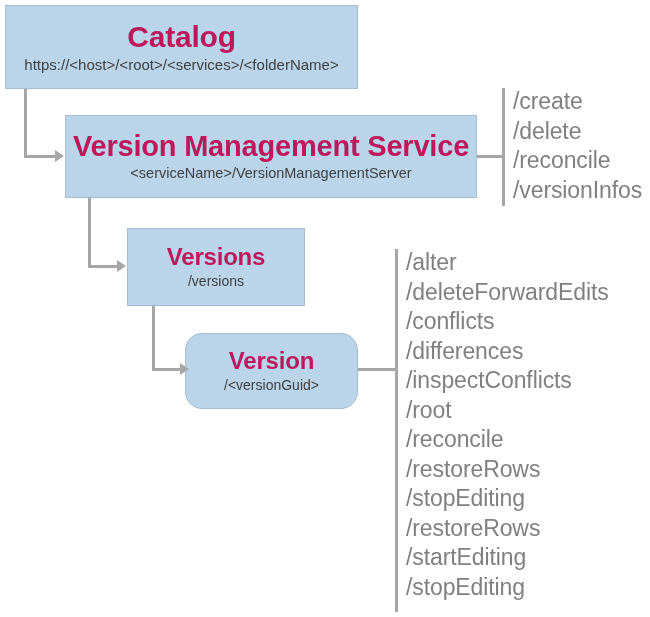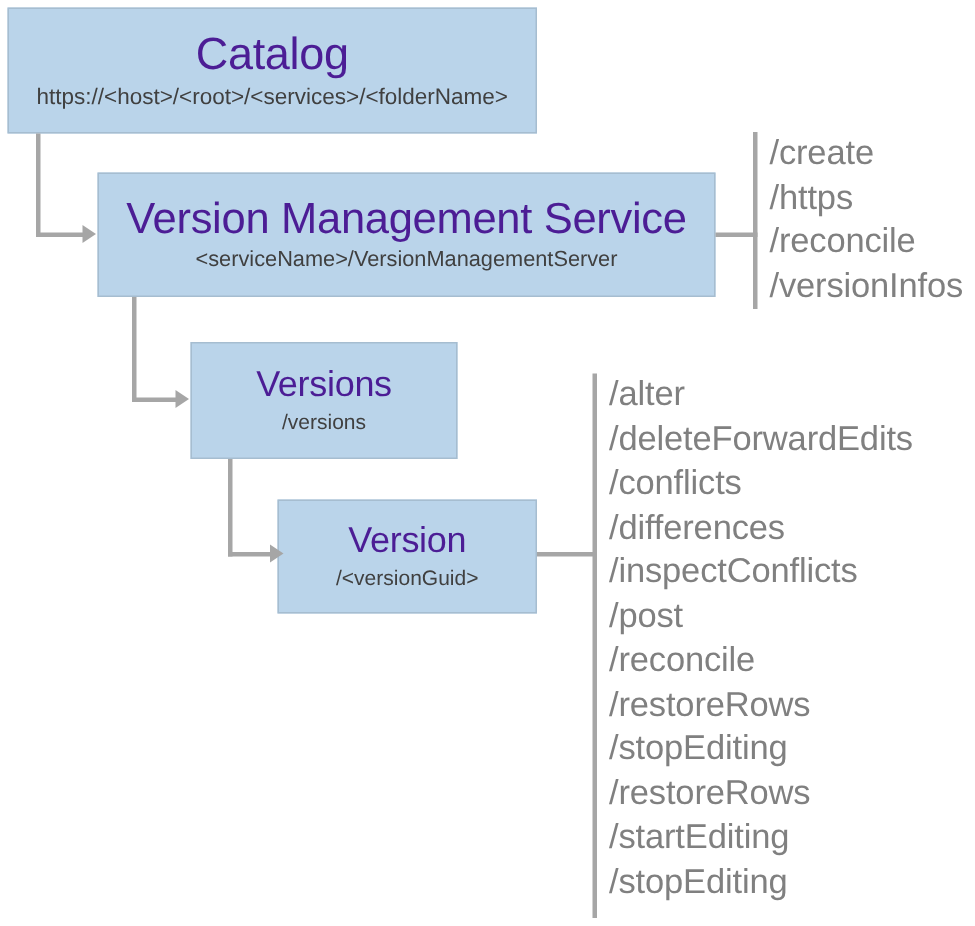--- a/index.html
+++ b/index.html
@@ -24,22 +24,22 @@
     background: #bad4ea;
     border: 1px solid #a6bdd0;
     display: flex;
     flex-direction: column;
     align-items: center;
     justify-content: center;
     text-align: center;
     color: #000000;
   }
   .node .title {
-    font-weight: 400;
-    color: #4c1d95;
+    font-weight: 700;
+    color: #be185d;
     line-height: 1.08;
     letter-spacing: -0.2px;
     text-align: right;
   }
   .node .subtitle {
     color: #404040;
     line-height: 1.1;
     margin-top: 2px;
   }
 
@@ -49,21 +49,21 @@
   #node-catalog   .subtitle { font-size: 15px; margin-top: 4px; }
 
   #node-vms       { left: 65px;  top: 115px; width: 412px; height: 83px; }
   #node-vms       .title    { font-size: 29px; }
   #node-vms       .subtitle { font-size: 14.5px; margin-top: 3px; }
 
   #node-versions  { left: 127px; top: 228px; width: 178px; height: 78px; }
   #node-versions  .title    { font-size: 24px; }
   #node-versions  .subtitle { font-size: 14px; margin-top: 4px; }
 
-  #node-version   { left: 185px; top: 333px; width: 173px; height: 76px; }
+  #node-version   { left: 185px; top: 333px; width: 173px; height: 76px; border-radius: 17px; }
   #node-version   .title    { font-size: 24px; }
   #node-version   .subtitle { font-size: 14px; margin-top: 4px; }
 
   
   .conn-v, .conn-h {
     position: absolute;
     background: #a6a6a6;
   }
   .conn-v { width: 3px; }
   .conn-h { height: 3px; }
@@ -157,34 +157,34 @@
   <div class="arrow" id="c2-a"></div>
 
   <div class="conn-v" id="c3-v"></div>
   <div class="conn-h" id="c3-h"></div>
   <div class="arrow" id="c3-a"></div>
 
   <div class="bracket-stub" id="svc-stub"></div>
   <div class="bracket-line" id="svc-line"></div>
   <div class="op-list" id="svc-ops">
     <div class="op-item">/create</div>
-    <div class="op-item">/https</div>
+    <div class="op-item">/delete</div>
     <div class="op-item">/reconcile</div>
     <div class="op-item">/versionInfos</div>
   </div>
 
   <div class="bracket-stub" id="ver-stub"></div>
   <div class="bracket-line" id="ver-line"></div>
   <div class="op-list" id="ver-ops">
     <div class="op-item">/alter</div>
     <div class="op-item">/deleteForwardEdits</div>
     <div class="op-item">/conflicts</div>
     <div class="op-item">/differences</div>
     <div class="op-item">/inspectConflicts</div>
-    <div class="op-item">/post</div>
+    <div class="op-item">/root</div>
     <div class="op-item">/reconcile</div>
     <div class="op-item">/restoreRows</div>
     <div class="op-item">/stopEditing</div>
     <div class="op-item">/restoreRows</div>
     <div class="op-item">/startEditing</div>
     <div class="op-item">/stopEditing</div>
   </div>
 
 </div>
 

